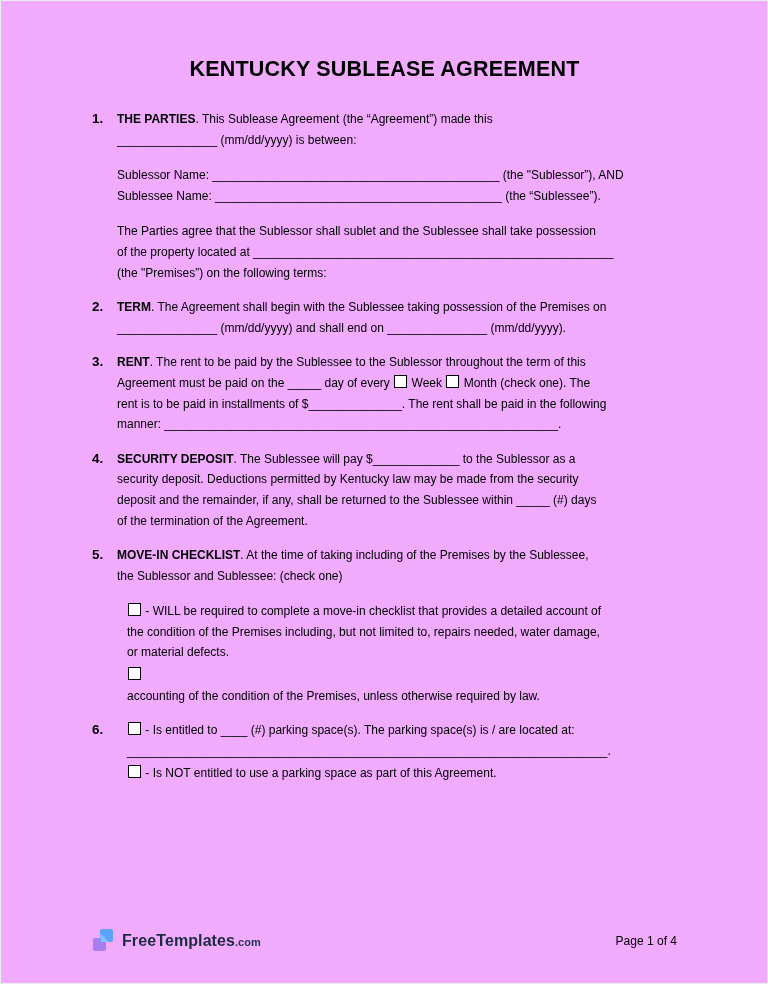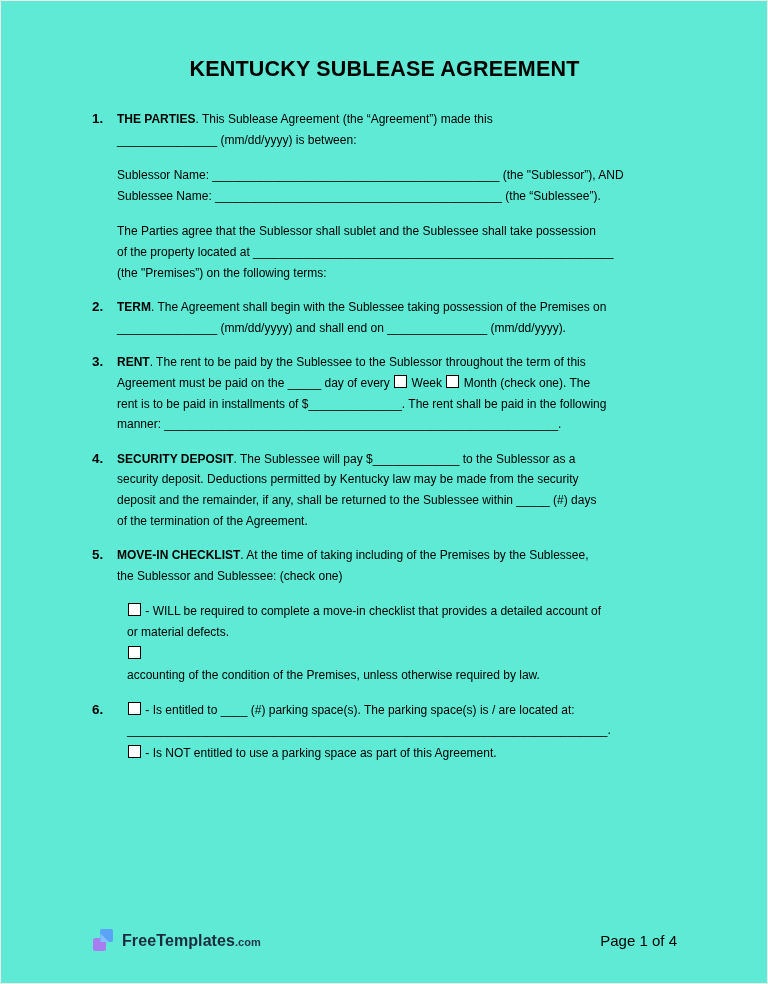--- a/index.html
+++ b/index.html
@@ -1,19 +1,19 @@
 <!DOCTYPE html>
 <html><head>
 <meta charset="utf-8">
 <style>
   html,body{margin:0;padding:0;background:#ffffff;}
   .page{
     position:relative;
     width:768px;height:984px;
-    background:#5eead4;
+    background:#f0abfc;
     font-family:"Liberation Sans","DejaVu Sans",sans-serif;
     color:#000000;
     overflow:hidden;
     box-sizing:border-box;
     border:1px solid #ececec;
   }
   .doc-body{padding:56px 90px 0 91px;}
   .doc-title{
     text-align:center;
     font-size:21.5px;
@@ -46,21 +46,21 @@
   .footer{
     position:absolute;
     left:91px;right:90px;bottom:30px;
     display:flex;
     align-items:center;
     justify-content:space-between;
   }
   .brand{display:flex;align-items:center;gap:7px;}
   .brand-text{font-size:16px;font-weight:bold;color:#1d2b3f;letter-spacing:.1px;}
   .brand-suffix{font-size:11px;font-weight:bold;color:#27384e;}
-  .page-num{font-size:15px;color:#000;margin-left:20px;}
+  .page-num{font-size:12px;color:#000;margin-left:20px;}
 </style>
 </head>
 <body>
 
 <div class="page">
   <div class="doc-body">
     <h1 class="doc-title">KENTUCKY SUBLEASE AGREEMENT</h1>
     <div id="sections">
         <div class="sec">
           <div class="num">1.</div>
@@ -113,20 +113,21 @@
         </div>
         <div class="sec">
           <div class="num">5.</div>
           <div class="content">
             <div class="para">
               <div class="line"><span class="b">MOVE-IN CHECKLIST</span><span>. At the time of taking including of the Premises by the Sublessee,</span></div>
               <div class="line"><span>the Sublessor and Sublessee: (check one)</span></div>
             </div>
             <div class="para indent">
               <div class="line"><span class="checkbox"></span><span> - WILL be required to complete a move-in checklist that provides a detailed account of</span></div>
+              <div class="line"><span>the condition of the Premises including, but not limited to, repairs needed, water damage,</span></div>
               <div class="line"><span>or material defects.</span></div>
             </div>
             <div class="para tight indent">
               <div class="line"><span class="checkbox"></span></div>
               <div class="line"><span>accounting of the condition of the Premises, unless otherwise required by law.</span></div>
             </div>
           </div>
         </div>
         <div class="sec">
           <div class="num">6.</div>

